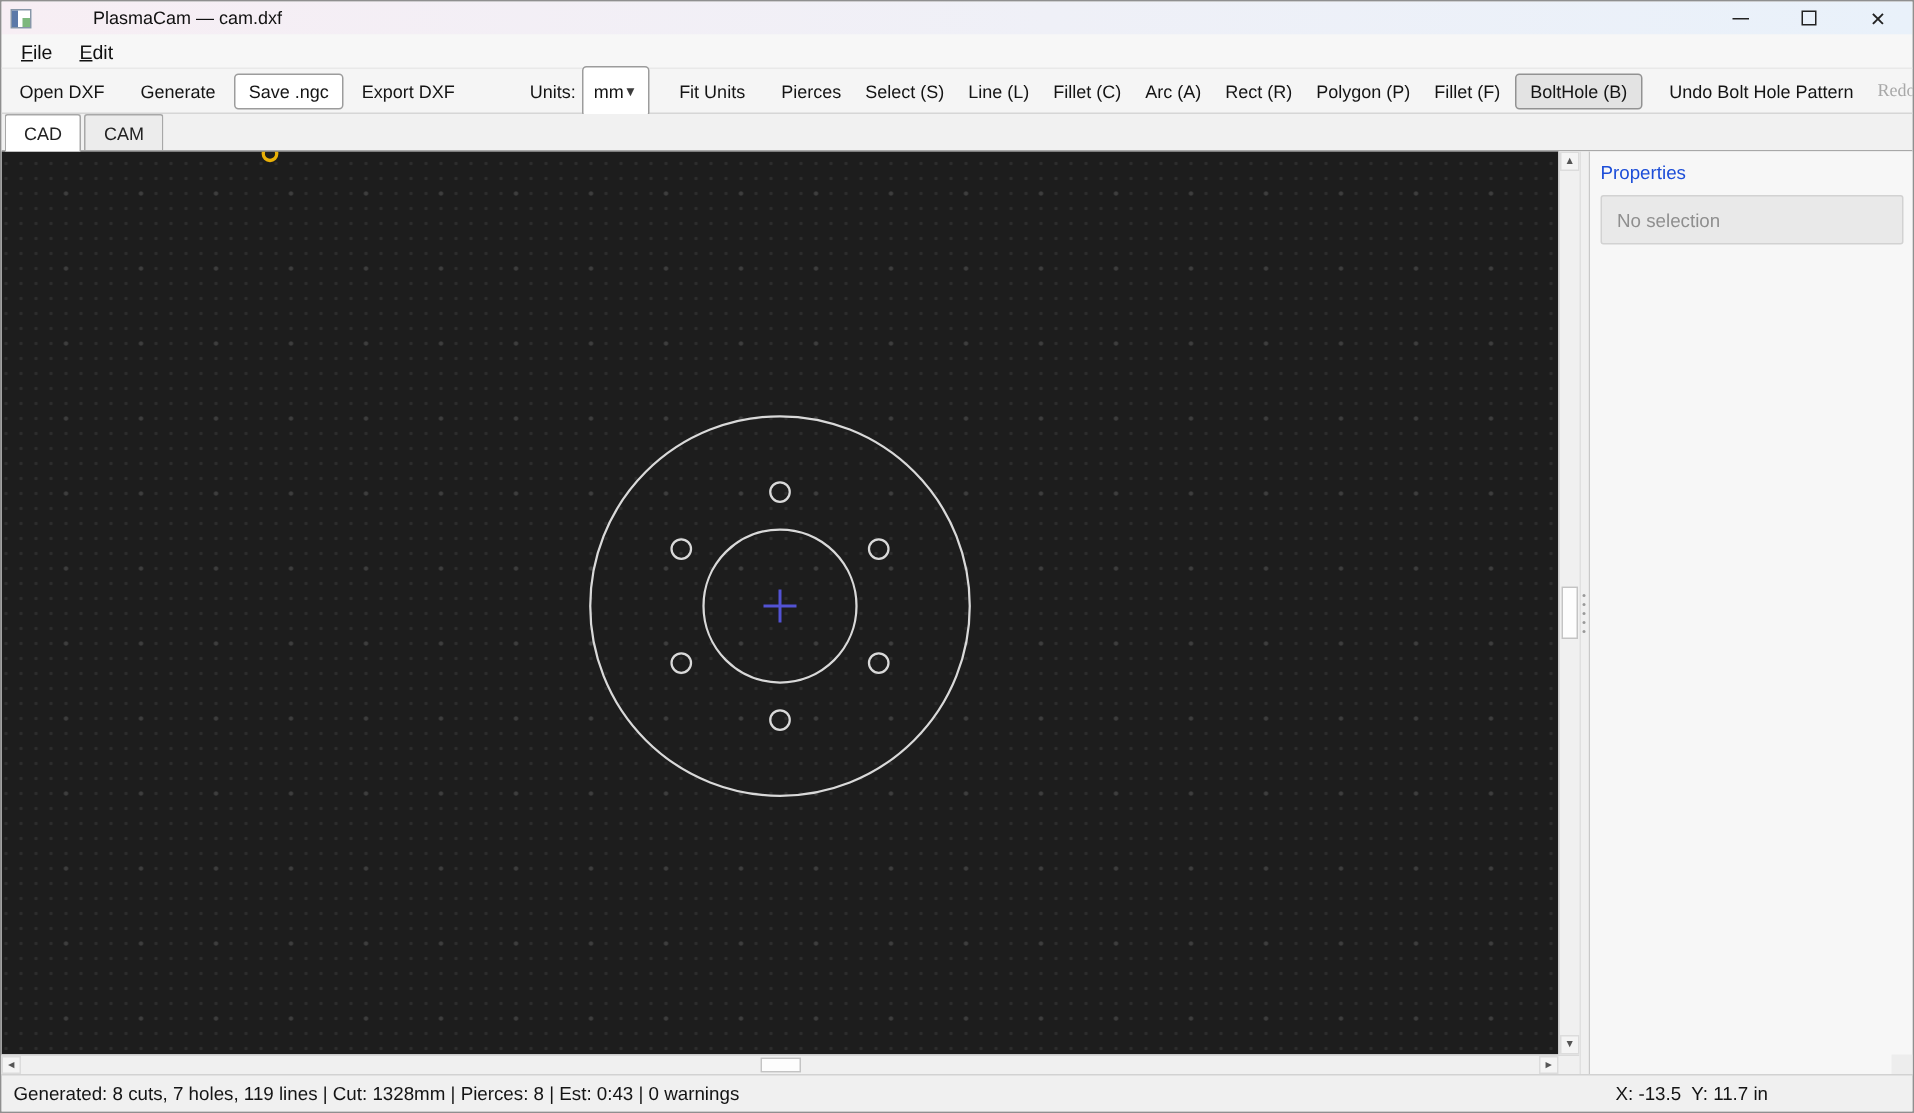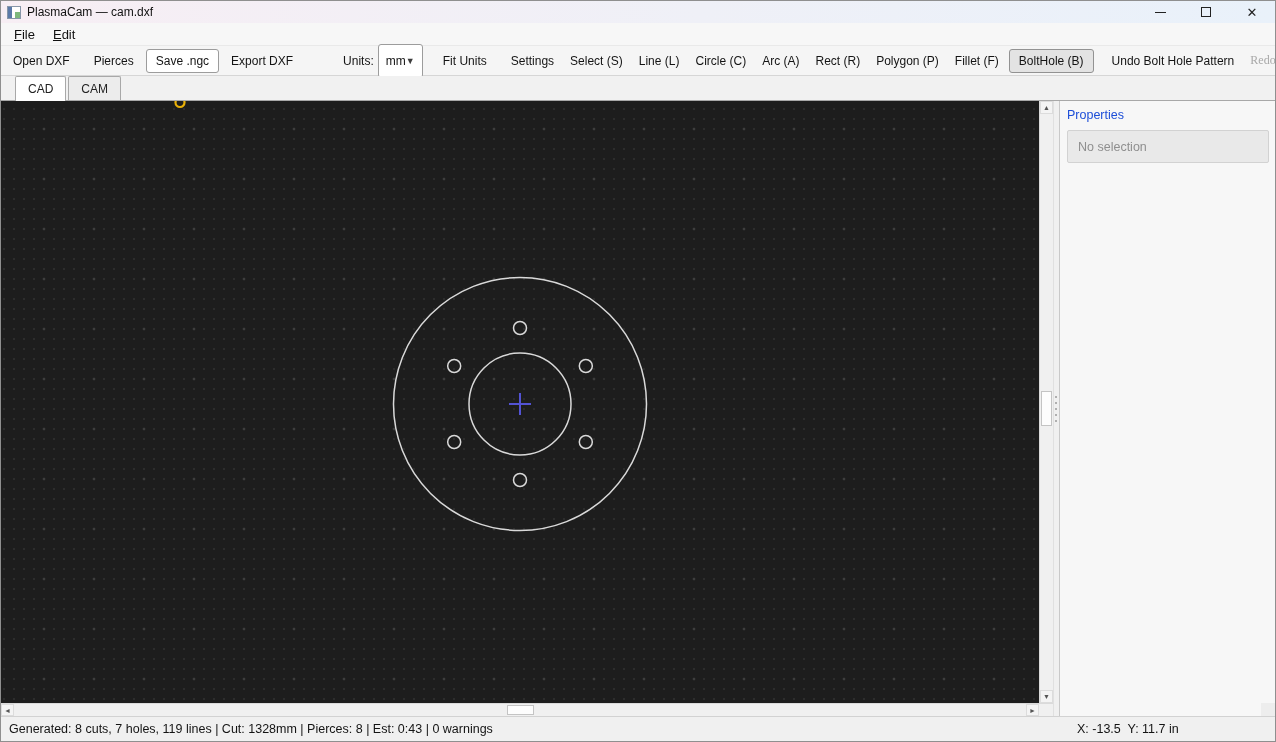--- a/index.html
+++ b/index.html
@@ -20,21 +20,21 @@
     background:linear-gradient(90deg,#f7eef4 0%,#eff0f7 55%,#e9f1fa 100%);
     display:flex; align-items:center;
   }
   .app-icon {
     width:14px; height:13px; margin:0 6px 0 6px;
     border:1px solid #8796a8; background:#fff;
     display:flex;
   }
   .app-icon .b { width:4px; height:100%; background:#5b79a8; }
   .app-icon .g { width:5px; height:6px; background:#7db87d; align-self:flex-end; margin-left:3px; }
-  .title-text { font-size:12px; color:#111; }
+  .title-text { font-size:12px; color:#111;margin-left:35px; }
   .win-controls { margin-left:auto; display:flex; height:100%; }
   .win-btn { width:46px; height:100%; display:flex; align-items:center; justify-content:center; }
   .glyph-min { width:11px; height:1px; background:#222; }
   .glyph-max { width:10px; height:10px; border:1px solid #222; }
   .glyph-close { font-size:13px; color:#222; line-height:1; }
   
   .menubar {
     height:23px; flex:0 0 23px; background:#f7f7f7;
     display:flex; align-items:center; padding-left:4px;
     border-bottom:1px solid #e9e9e9;
@@ -57,21 +57,21 @@
   .units-select {
     width:100px; height:21px; background:#fff;
     border:1px solid #9c9c9c; border-radius:3px;
     display:flex; align-items:center; padding:16px 7px; margin-right:4px;
   }
   .units-select .val { flex:1; color:#141414; }
   .units-select .arrow { font-size:9px; color:#3c3c3c; }
   
   .tabstrip {
     height:25px; flex:0 0 25px; background:#f1f1f1;
-    display:flex; align-items:flex-end; padding-left:14px;
+    display:flex; align-items:flex-end; padding-left:2px;
     border-bottom:1px solid #a8a8a8; position:relative;
   }
   .tab {
     height:24px; padding:0 12px; display:flex; align-items:center;
     border:1px solid #a8a8a8; border-bottom:none;
     border-radius:2px 2px 0 0; margin-right:2px;
     background:#ececec; color:#222; position:relative;
   }
   .tab.active { background:#fff; z-index:2; margin-bottom:-1px; height:25px; }
   
@@ -165,36 +165,36 @@
   </div>
 
   <div class="menubar">
     <span class="menu-item"><u>F</u>ile</span>
     <span class="menu-item"><u>E</u>dit</span>
   </div>
 
   <div class="toolbar">
     <span class="tb-btn">Open DXF</span>
     <span class="tb-sep"></span>
-    <span class="tb-btn">Pierces</span>
+    <span class="tb-btn">Generate</span>
     <span class="tb-btn boxed">Save .ngc</span>
     <span class="tb-btn">Export DXF</span>
     <span class="tb-sep"></span>
     <span class="tb-label">Units:</span>
     <span class="units-select">
       <span class="val">mm</span>
       <span class="arrow">▼</span>
     </span>
     <span class="tb-sep"></span>
     <span class="tb-btn">Fit Units</span>
     <span class="tb-sep"></span>
-    <span class="tb-btn">Settings</span>
+    <span class="tb-btn">Pierces</span>
     <span class="tb-btn">Select (S)</span>
     <span class="tb-btn">Line (L)</span>
-    <span class="tb-btn">Circle (C)</span>
+    <span class="tb-btn">Fillet (C)</span>
     <span class="tb-btn">Arc (A)</span>
     <span class="tb-btn">Rect (R)</span>
     <span class="tb-btn">Polygon (P)</span>
     <span class="tb-btn">Fillet (F)</span>
     <span class="tb-btn toggled">BoltHole (B)</span>
     <span class="tb-sep"></span>
     <span class="tb-btn">Undo Bolt Hole Pattern</span>
     <span class="tb-btn disabled">Redo</span>
     <span class="tb-sep"></span>
     <span class="tb-btn">Delete</span>

